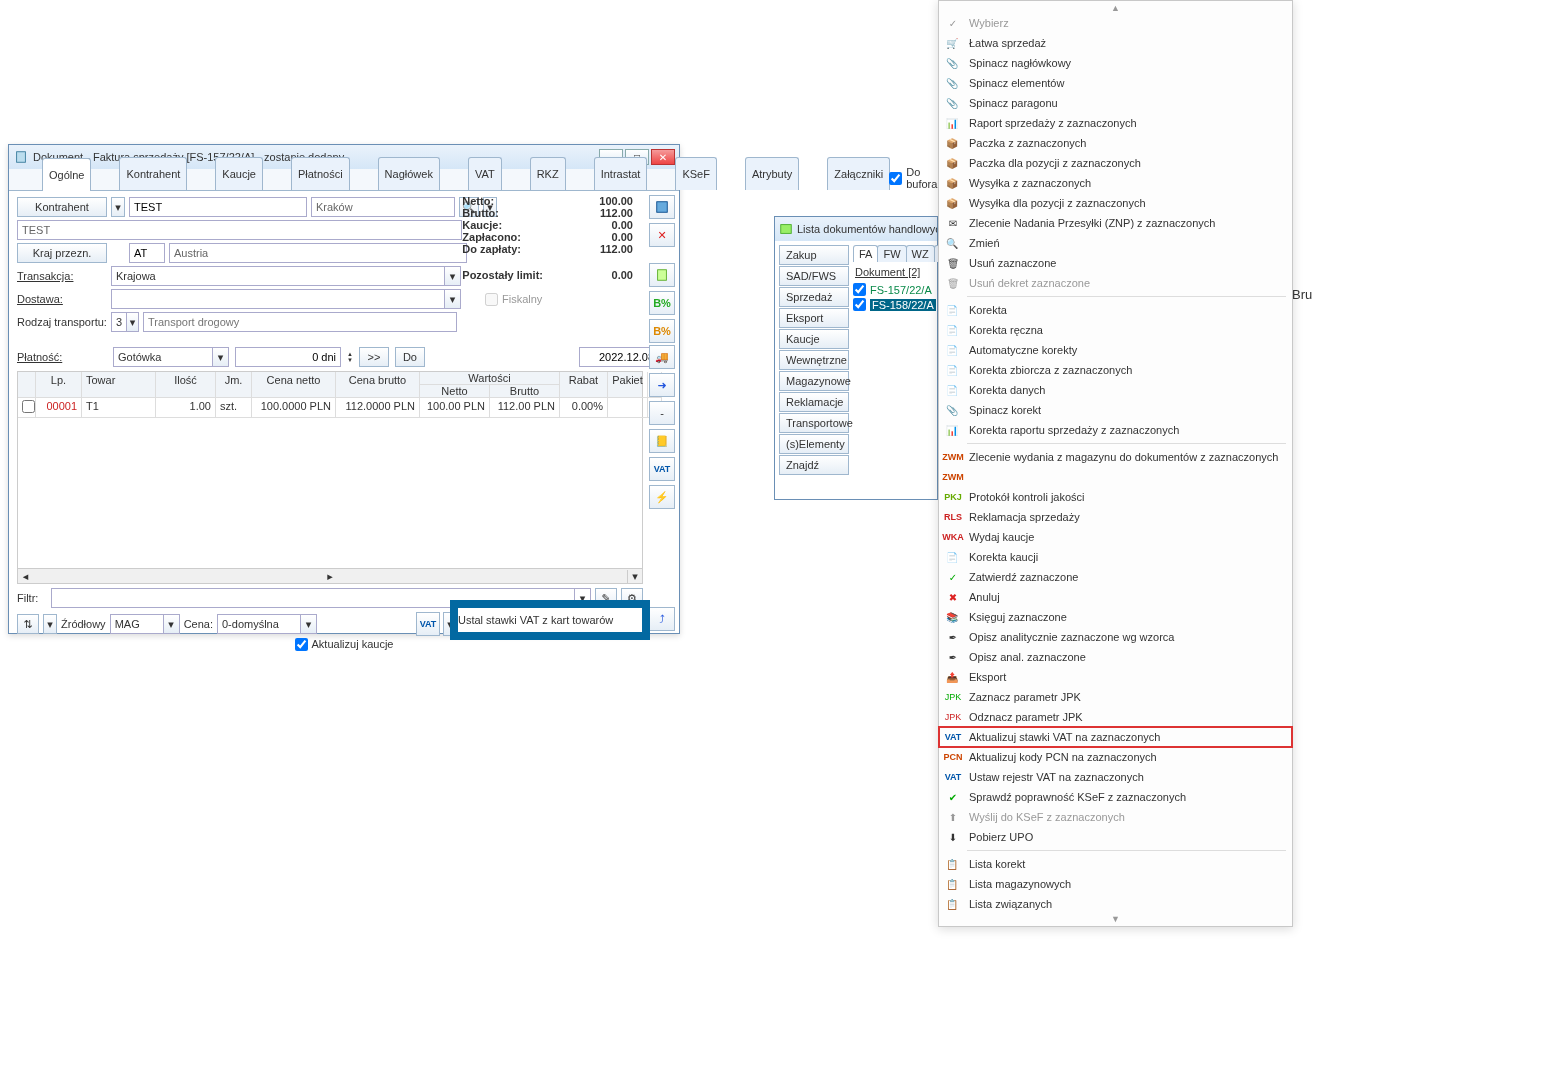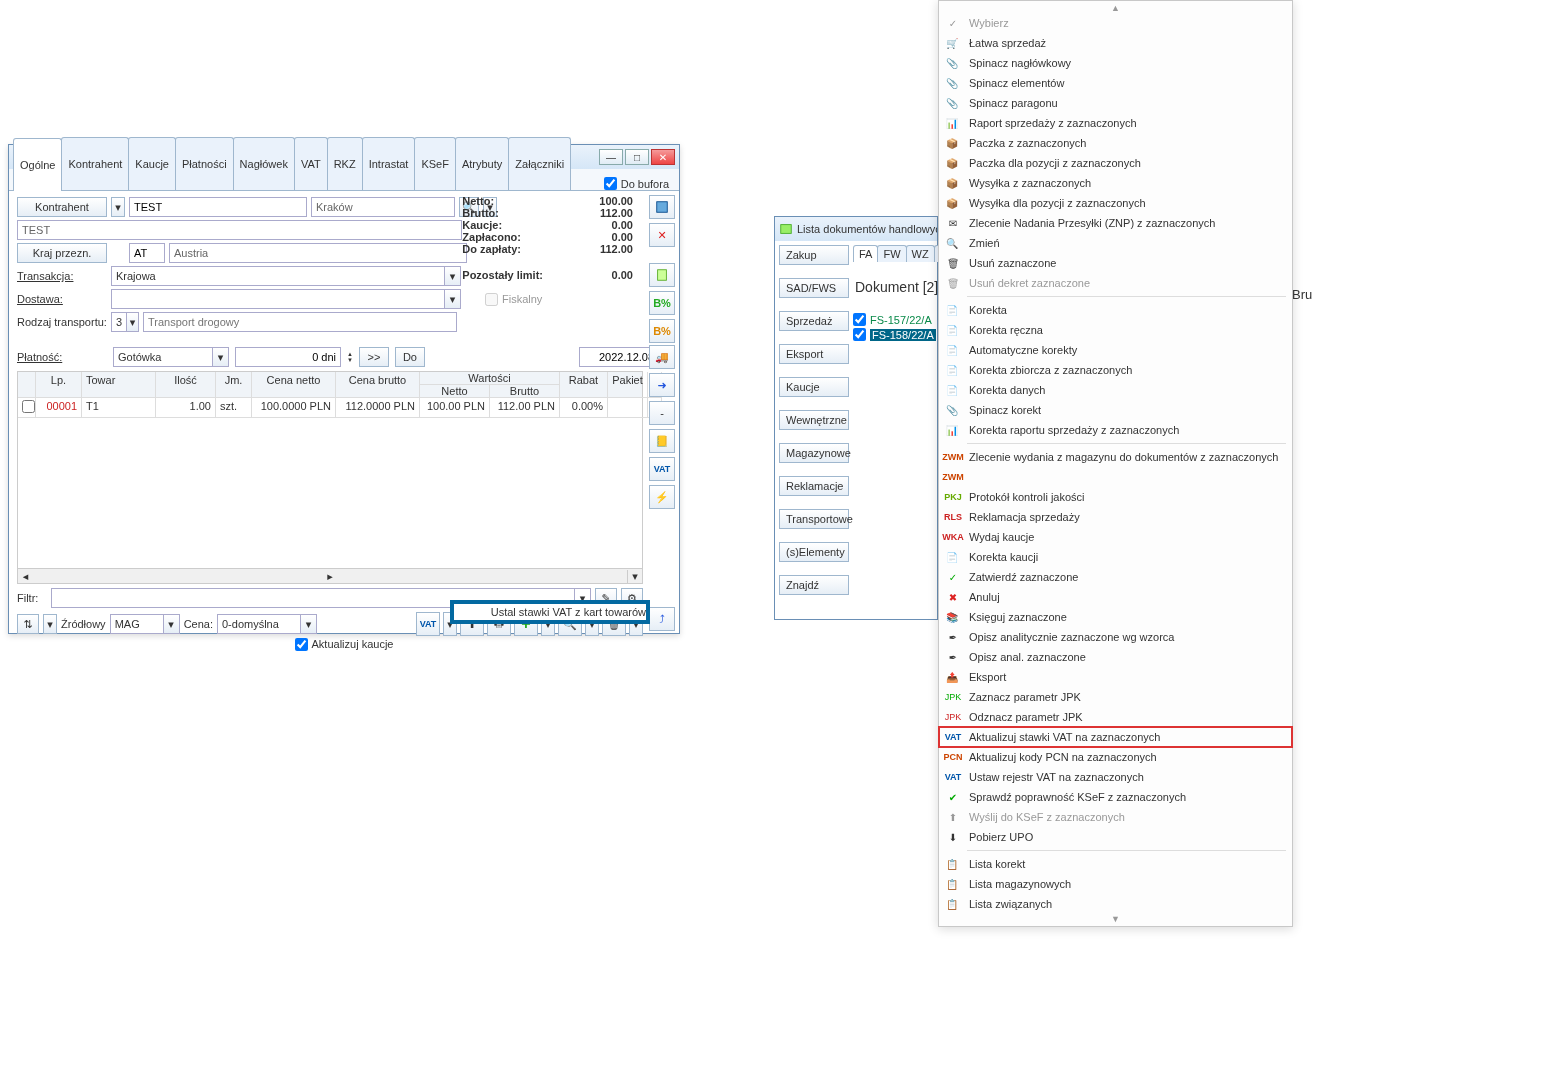--- a/index.html
+++ b/index.html
@@ -53,28 +53,29 @@
 .tabstrip {
   display: flex;
   align-items: flex-end;
   padding: 2px 4px 0 4px;
   gap: 0;
   background: #f4f8fc;
   border-bottom: 1px solid #9fb7ce;
   height: 22px;
 }
 .tab {
-  padding: 20px 6px;
+  padding: 10px 6px;
   border: 1px solid #9fb7ce;
   border-bottom: none;
   border-radius: 3px 3px 0 0;
   background: #eaf2fb;
   cursor: pointer;
   font-size: 11px;
   margin-right: -1px;
+  margin-left: 29px;
 }
 .tab.active { background: #fff; font-weight: normal; position: relative; top: 1px; z-index: 1;}
 .buforwrap { margin-left: auto; display:flex; align-items:center; gap:4px; padding-right:6px; }
 
 
 .formbody { padding: 6px 8px; }
 .row { display: flex; align-items: center; margin-bottom: 3px; gap: 4px; }
 .lbl { width: 90px; text-decoration: underline; color: #333; }
 .lbl.nound { text-decoration: none; }
 .btnlike {
@@ -183,58 +184,58 @@
 
 .srcrow { display:flex; align-items:center; gap:6px; margin:4px 36px 4px 8px; justify-content:space-between;}
 
 .toolstrip { display:flex; gap:3px; align-items:center; }
 .toolstrip .iconbtn{ width:24px;height:24px; }
 
 
 .tipbox {
   position:absolute;
   left:450px; top:600px;
-  width:200px; height:24px;
-  border:4px solid #0369a1;
+  width:200px; height:40px;
+  border:8px solid #0369a1;
   background:#fff;
-  display:flex;align-items:center;justify-content:flex-end;
+  display:flex;align-items:center;justify-content:flex-start;
   font-size:11px;
 }
 
 
 .list-window {
   position:absolute;
   left:774px; top:216px;
   width:164px;
   border:1px solid #6a8fb5;
   background:#fff;
 }
 .list-window .titlebar { font-size:11px; overflow:hidden; white-space:nowrap; }
 .list-body { padding:4px; }
-.side-tabs { display:flex;flex-direction:column; gap:13px; margin-bottom:20px;}
+.side-tabs { display:flex;flex-direction:column; gap:1px; margin-bottom:20px;}
 .side-tabs .stab {
   padding:3px 6px;
   border:1px solid #9fb7ce;
   background:linear-gradient(#fff,#e6eef6);
   cursor:pointer;
   font-size:11px;
 }
 .list-inner-tabs { display:flex; gap:-1px;}
 .list-inner-tabs .itab{
   border:1px solid #9fb7ce;
   padding:2px 5px;
   font-size:11px;
   border-bottom:none;
   border-radius:3px 3px 0 0;
   background:#eaf2fb;
   cursor:pointer;
   margin-right:-1px;
 }
 .list-inner-tabs .itab.active{ background:#fff;}
-.list-cap { font-size:14px; padding:17px 2px; }
+.list-cap { font-size:11px; padding:4px 2px; text-decoration:underline; }
 .docitem { display:flex;align-items:center;gap:4px; padding:1px 0;}
 .docitem .num { color:#0a8a4a; }
 .docitem .sel { color:#fff; background:#068; padding:0 2px; }
 
 
 .ctxmenu {
   position:absolute;
   left:938px; top:0;
   width:355px;
   background:#fdfdfd;

